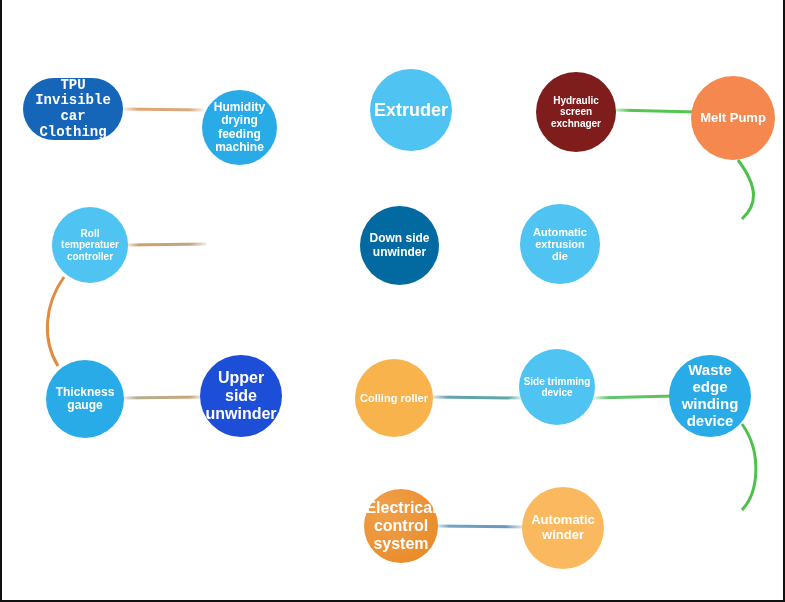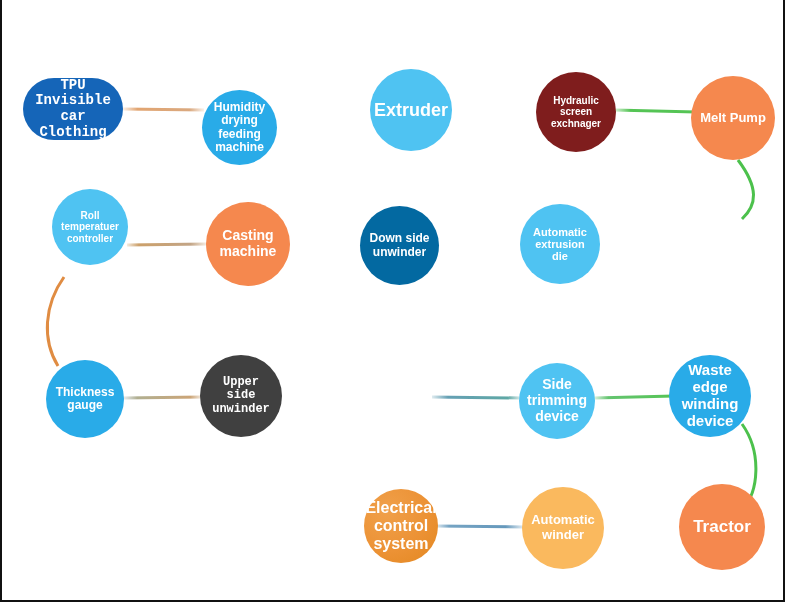--- a/index.html
+++ b/index.html
@@ -169,34 +169,28 @@
       <span>Hydraulic</span><br>
       <span>screen</span><br>
       <span>exchnager</span>
     </span>
   </div>
 
   <div class="node" style="left:689px;top:76px;width:84px;height:84px;background:#F5884E;font-size:13px;">
     <span class="lbl">Melt Pump</span>
   </div>
 
-  <div class="node" style="left:50px;top:189px;width:76px;height:76px;background:#4FC3F2;font-size:10px;">
+  <div class="node" style="left:50px;top:207px;width:76px;height:76px;background:#4FC3F2;font-size:10px;">
     <span class="lbl">
       <span>Roll</span><br>
       <span>temperatuer</span><br>
       <span>controller</span>
     </span>
   </div>
 
-  <div class="node" style="left:204px;top:202px;width:84px;height:84px;background:#F5884E;font-size:14px;">
-    <span class="lbl">
-      <span>Casting</span><br>
-      <span>machine</span>
-    </span>
-  </div>
 
   <div class="node" style="left:358px;top:206px;width:79px;height:79px;background:#0369a1;font-size:12px;">
     <span class="lbl">
       <span>Down side</span><br>
       <span>unwinder</span>
     </span>
   </div>
 
   <div class="node" style="left:518px;top:204px;width:80px;height:80px;background:#4FC3F2;font-size:11px;">
     <span class="lbl">
@@ -207,30 +201,33 @@
   </div>
 
 
   <div class="node" style="left:44px;top:360px;width:78px;height:78px;background:#29ABE8;font-size:12px;">
     <span class="lbl">
       <span>Thickness</span><br>
       <span>gauge</span>
     </span>
   </div>
 
-  <div class="node" style="left:198px;top:355px;width:82px;height:82px;background:#404040;font-size:12px;font-family:Liberation Mono, monospace;">
+  <div class="node" style="left:198px;top:355px;width:82px;height:82px;background:#1d4ed8;font-size:16px;">
     <span class="lbl">
       <span>Upper</span><br>
       <span>side</span><br>
       <span>unwinder</span>
     </span>
   </div>
 
-
-  <div class="node" style="left:517px;top:363px;width:76px;height:76px;background:#4FC3F2;font-size:14px;">
+  <div class="node" style="left:353px;top:359px;width:78px;height:78px;background:#F9B34C;font-size:11px;">
+    <span class="lbl">Colling roller</span>
+  </div>
+
+  <div class="node" style="left:517px;top:349px;width:76px;height:76px;background:#4FC3F2;font-size:10px;">
     <span class="lbl">
       <span>Side trimming</span><br>
       <span>device</span>
     </span>
   </div>
 
   <div class="node" style="left:667px;top:355px;width:82px;height:82px;background:#29ABE8;font-size:15px;">
     <span class="lbl">
       <span>Waste edge</span><br>
       <span>winding</span><br>
@@ -246,17 +243,14 @@
     </span>
   </div>
 
   <div class="node" style="left:520px;top:487px;width:82px;height:82px;background:#FAB95E;font-size:13px;">
     <span class="lbl">
       <span>Automatic</span><br>
       <span>winder</span>
     </span>
   </div>
 
-  <div class="node" style="left:677px;top:484px;width:86px;height:86px;background:#F5884E;font-size:17px;">
-    <span class="lbl">Tractor</span>
-  </div>
 
 </div>
 
 </body></html>

